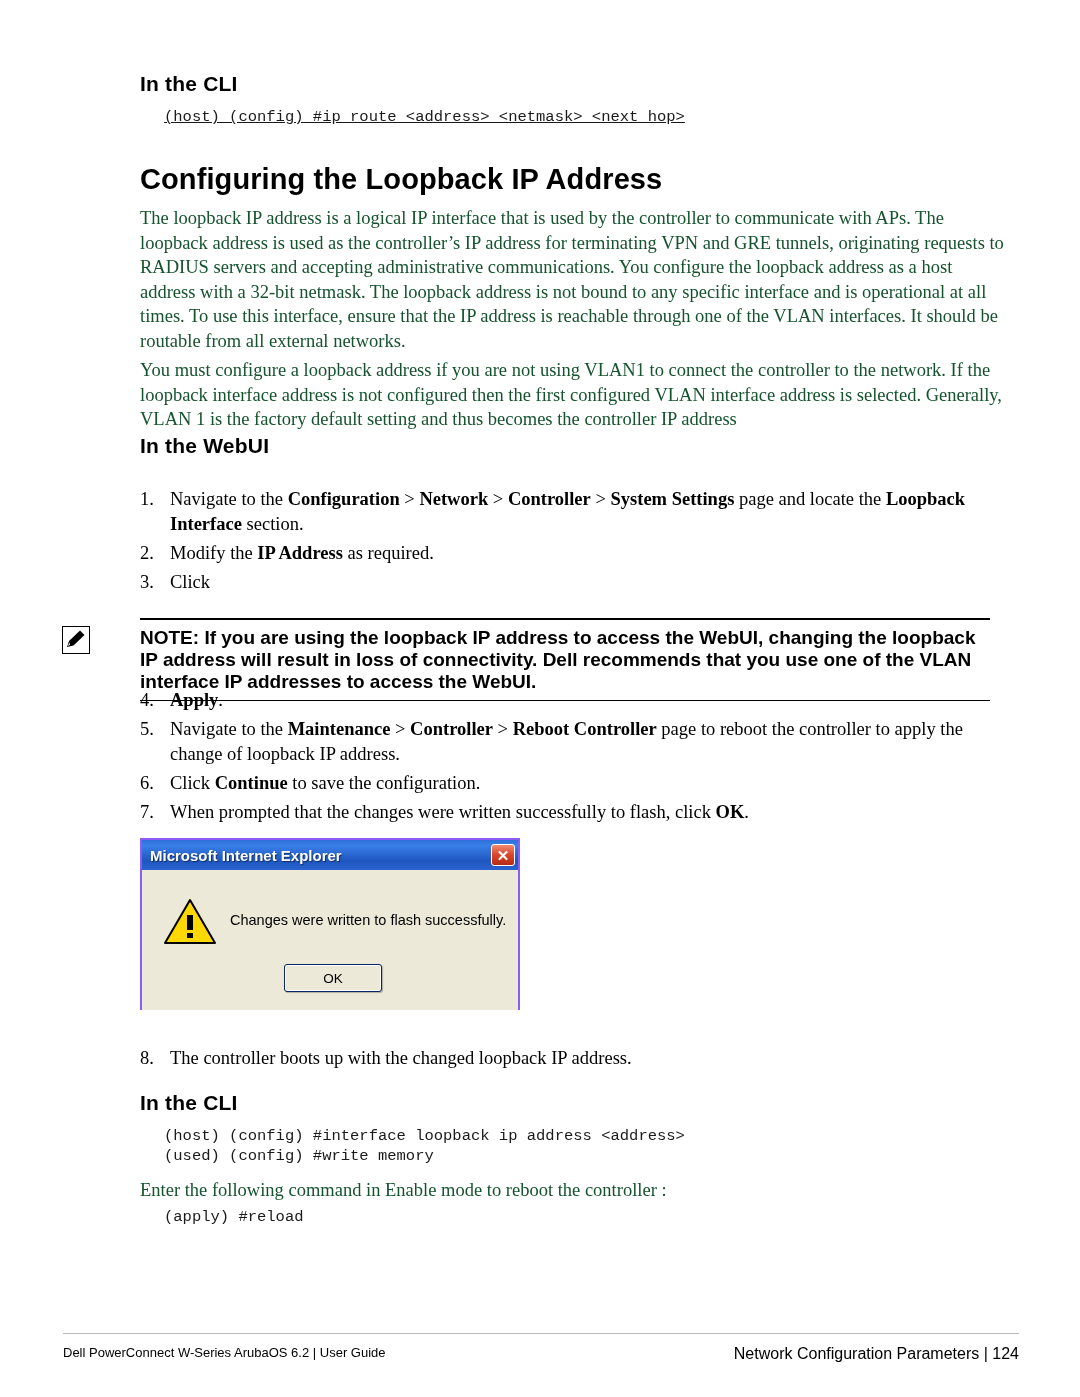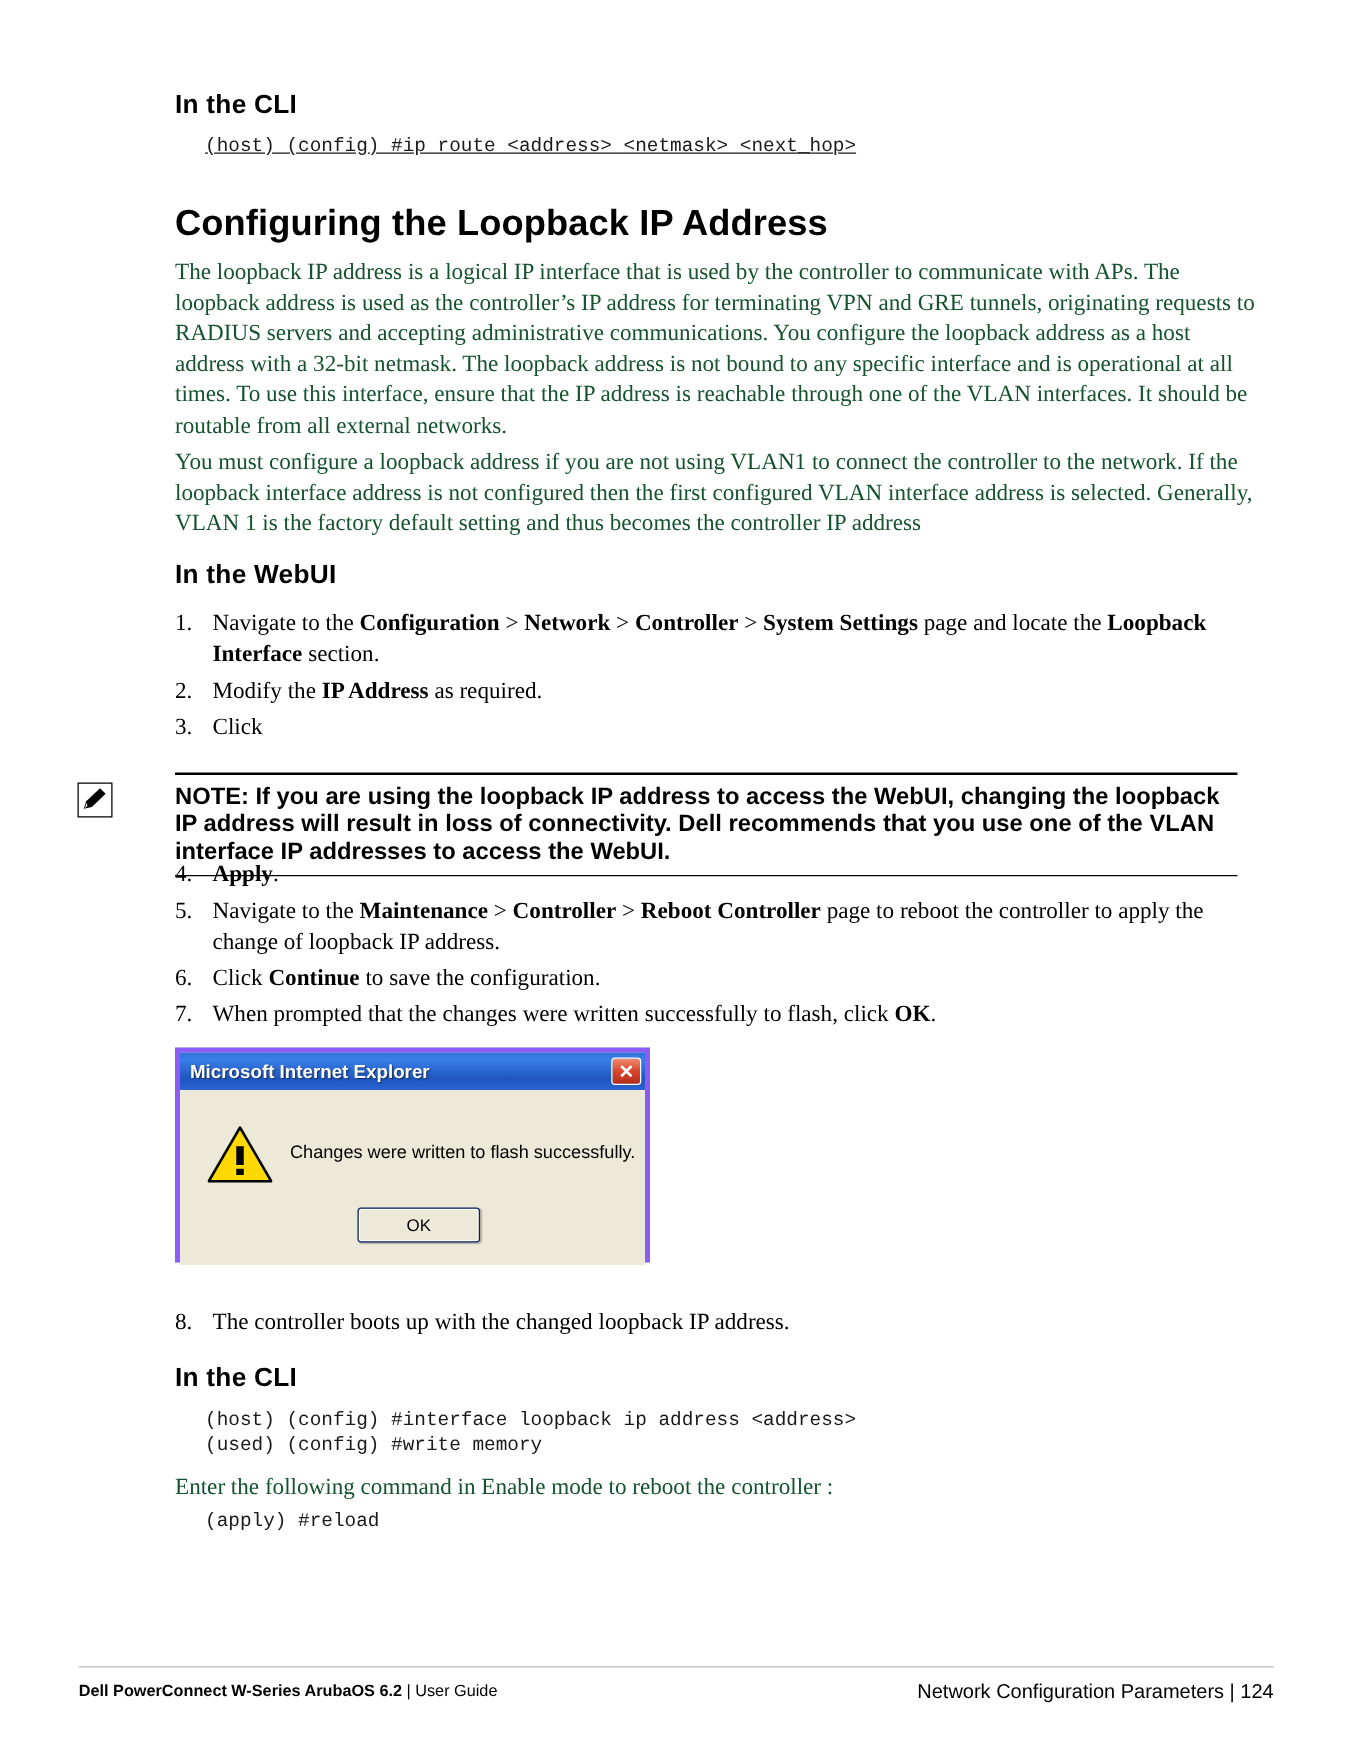--- a/index.html
+++ b/index.html
@@ -109,21 +109,21 @@
     width: 845px;
   }
 
   
   .dialog {
     position: absolute;
     left: 140px;
     top: 838px;
     width: 380px;
     height: 172px;
-    border: 4px solid #8b5cf6;
+    border: 2px solid #8b5cf6;
     box-sizing: border-box;
     background: #ece9d8;
     font-family: "Liberation Sans", sans-serif;
   }
   .dlg-titlebar {
     height: 30px;
     background: linear-gradient(to bottom, #2f6fd8 0%, #3a7fe8 18%, #1f56c0 70%, #2a63cf 100%);
     display: flex;
     align-items: center;
     justify-content: space-between;
@@ -209,40 +209,40 @@
   }
   .footer-right {
     position: absolute;
     right: 61px;
     top: 1345px;
     font-family: "Liberation Sans", sans-serif;
     font-size: 16px;
     color: #000;
     text-align: right;
   }
-  .footer-left b { font-weight: bold; }
+  .footer-left b { font-weight: normal; }
 </style>
 </head>
 <body>
 
 <div class="page">
 
   <div class="content">
 
     <h2 class="section-head" style="position:absolute; left:0; top:72px;">In the CLI</h2>
 
     <div class="code" style="position:absolute; left:24px; top:107px;text-decoration:underline;">(host) (config) #ip route &lt;address&gt; &lt;netmask&gt; &lt;next_hop&gt;</div>
 
     <h1 class="chapter-head" style="position:absolute; left:0; top:163px;">Configuring the Loopback IP Address</h1>
 
     <p class="body" style="position:absolute; left:0; top:206px; width:865px;">The loopback IP address is a logical IP interface that is used by the controller to communicate with APs. The loopback address is used as the controller’s IP address for terminating VPN and GRE tunnels, originating requests to RADIUS servers and accepting administrative communications. You configure the loopback address as a host address with a 32-bit netmask. The loopback address is not bound to any specific interface and is operational at all times. To use this interface, ensure that the IP address is reachable through one of the VLAN interfaces. It should be routable from all external networks.</p>
 
     <p class="body" style="position:absolute; left:0; top:358px; width:865px;">You must configure a loopback address if you are not using VLAN1 to connect the controller to the network. If the loopback interface address is not configured then the first configured VLAN interface address is selected. Generally, VLAN 1 is the factory default setting and thus becomes the controller IP address</p>
 
-    <h2 class="section-head" style="position:absolute; left:0; top:448px;text-align:center;">In the WebUI</h2>
+    <h2 class="section-head" style="position:absolute; left:0; top:434px;text-align:center;">In the WebUI</h2>
 
     <ol class="steps" id="steps-before" style="position:absolute; left:0; top:487px; width:865px;">
         <li><span class="num">1.</span><span>Navigate to the <b>Configuration</b> &gt; <b>Network</b> &gt; <b>Controller</b> &gt; <b>System Settings</b> page and locate the <b>Loopback Interface</b> section.</span></li>
         <li><span class="num">2.</span><span>Modify the <b>IP Address</b> as required.</span></li>
         <li><span class="num">3.</span><span>Click</span></li>
       </ol>
 
     <div class="note-wrap" style="position:absolute; left:0; top:600px; width:860px;">
       <div class="note-icon">
         <svg width="25" height="25" viewBox="0 0 25 25">

